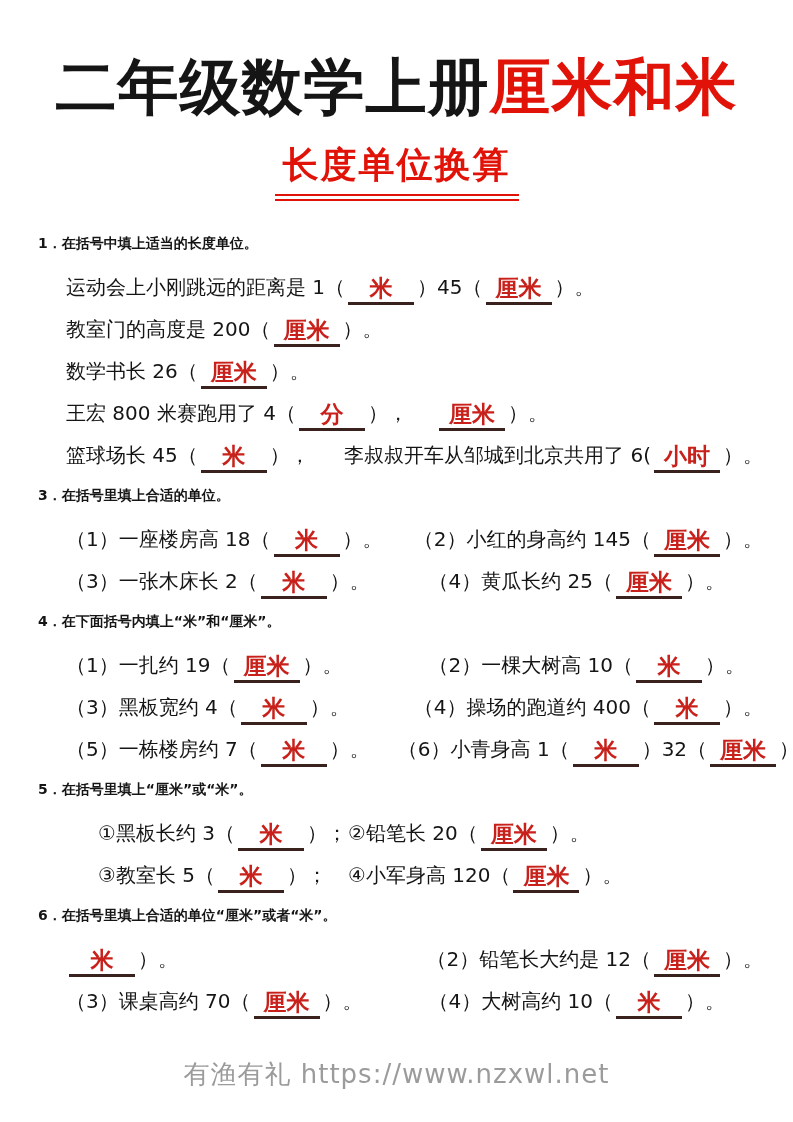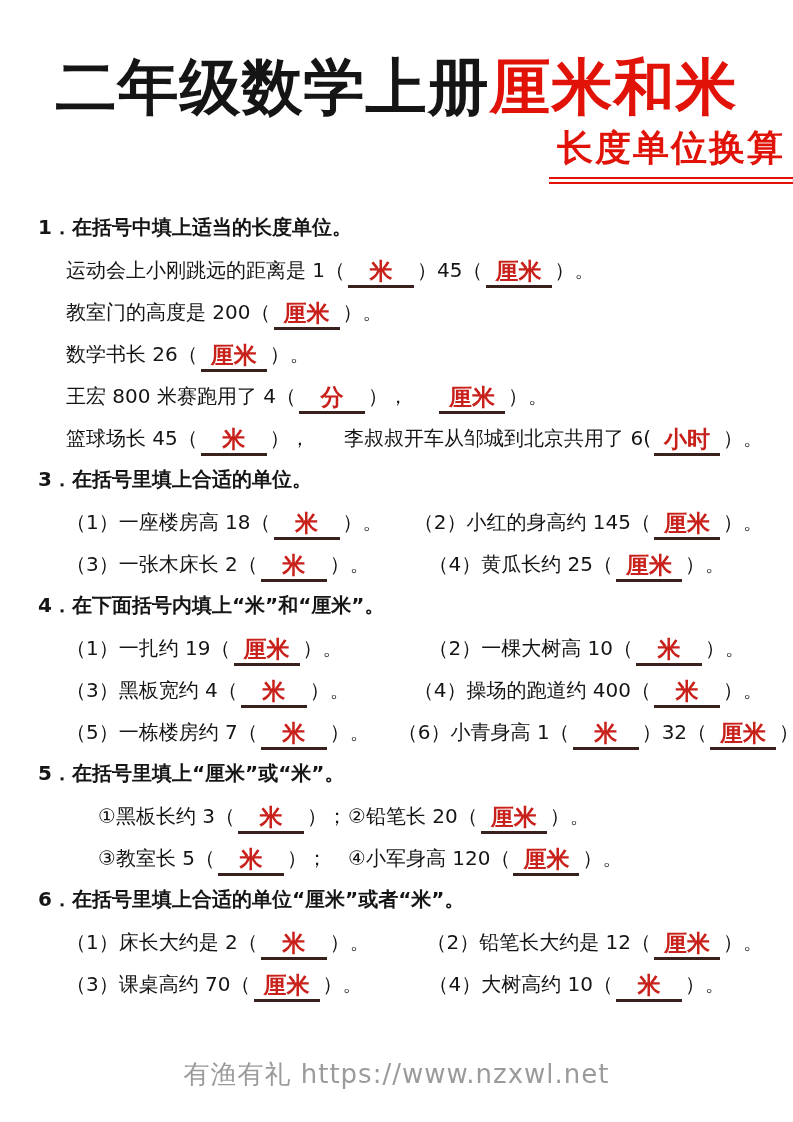--- a/index.html
+++ b/index.html
@@ -14,29 +14,29 @@
     width:793px;height:1122px;background:#ffffff;overflow:hidden;
     position:relative;margin:0 auto;color:var(--ink);
     font-family:"DejaVu Sans","Liberation Sans",sans-serif;
   }
   .title{
     text-align:center;margin:58px 0 0 0;
     font-size:61px;font-weight:bold;line-height:58px;letter-spacing:1px;
     white-space:nowrap;
   }
   .title .red{color:var(--red);}
-  .subtitle-wrap{text-align:right;margin-top:8px;}
+  .subtitle-wrap{text-align:center;margin-top:25px;}
   .subtitle{
     display:inline-block;margin:0;
     font-size:36px;font-weight:bold;color:var(--red);letter-spacing:2px;
     border-bottom:7px double var(--red);padding:0 8px 4px 8px;
   }
   .sections{padding:22px 30px 0 38px;}
   .section-heading{
-    font-weight:bold;font-size:20px;height:42px;
+    font-weight:bold;font-size:14px;height:42px;
     display:flex;align-items:center;white-space:nowrap;
   }
   .row{
     height:42px;font-size:20px;white-space:nowrap;
     display:flex;align-items:center;
   }
   .row.two{display:grid;grid-template-columns:1fr 1fr;align-items:center;}
   .col{display:flex;align-items:flex-end;white-space:nowrap;margin-left:28px;}
   .seg{display:inline;}
   .answer{
@@ -208,21 +208,20 @@
             <span class="seg">④小军身高 120（</span>
             <span class="answer">厘米</span>
             <span class="seg">）。</span>
           </div>
         </div>
       </section>
       <section class="section sec-6">
         <div class="section-heading">6．在括号里填上合适的单位“厘米”或者“米”。</div>
         <div class="row two">
           <div class="col">
-            <span class="seg">（1）床长大约是 2（</span>
             <span class="answer">米</span>
             <span class="seg">）。</span>
           </div>
           <div class="col">
             <span class="seg">（2）铅笔长大约是 12（</span>
             <span class="answer">厘米</span>
             <span class="seg">）。</span>
           </div>
         </div>
         <div class="row two">

